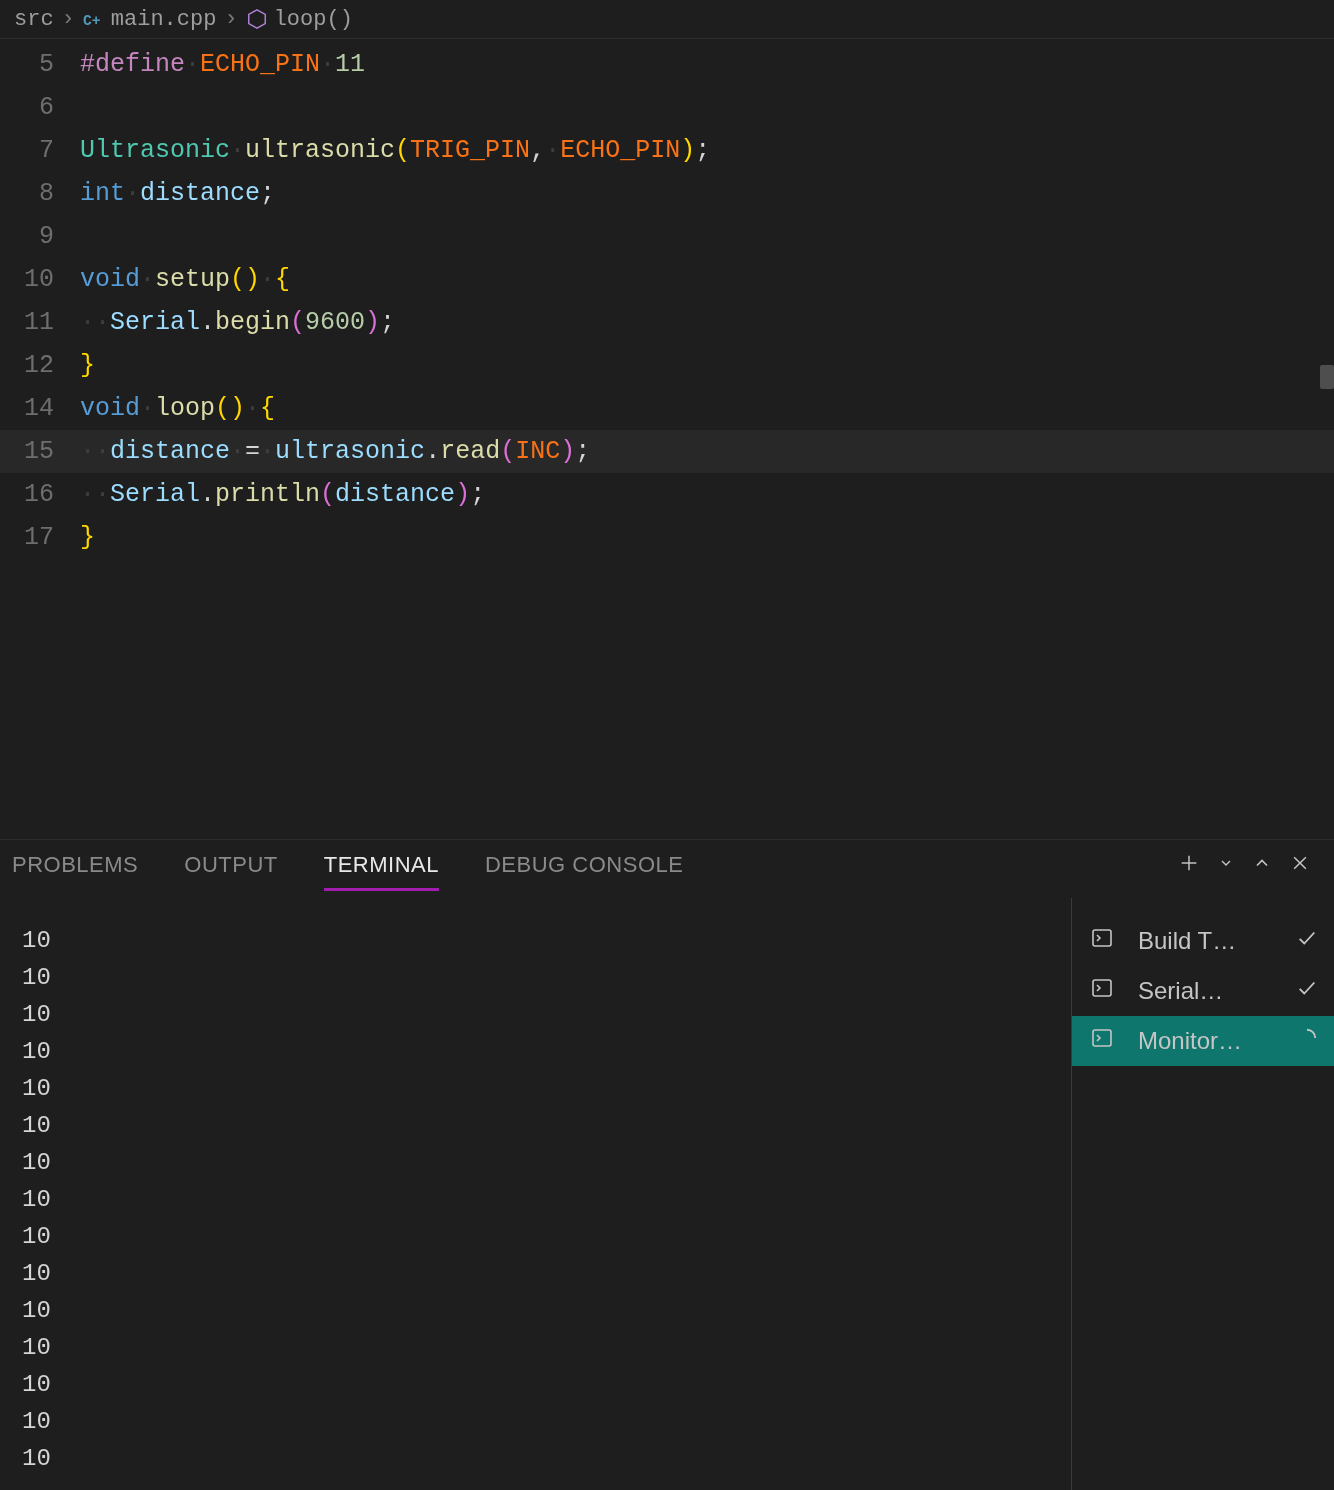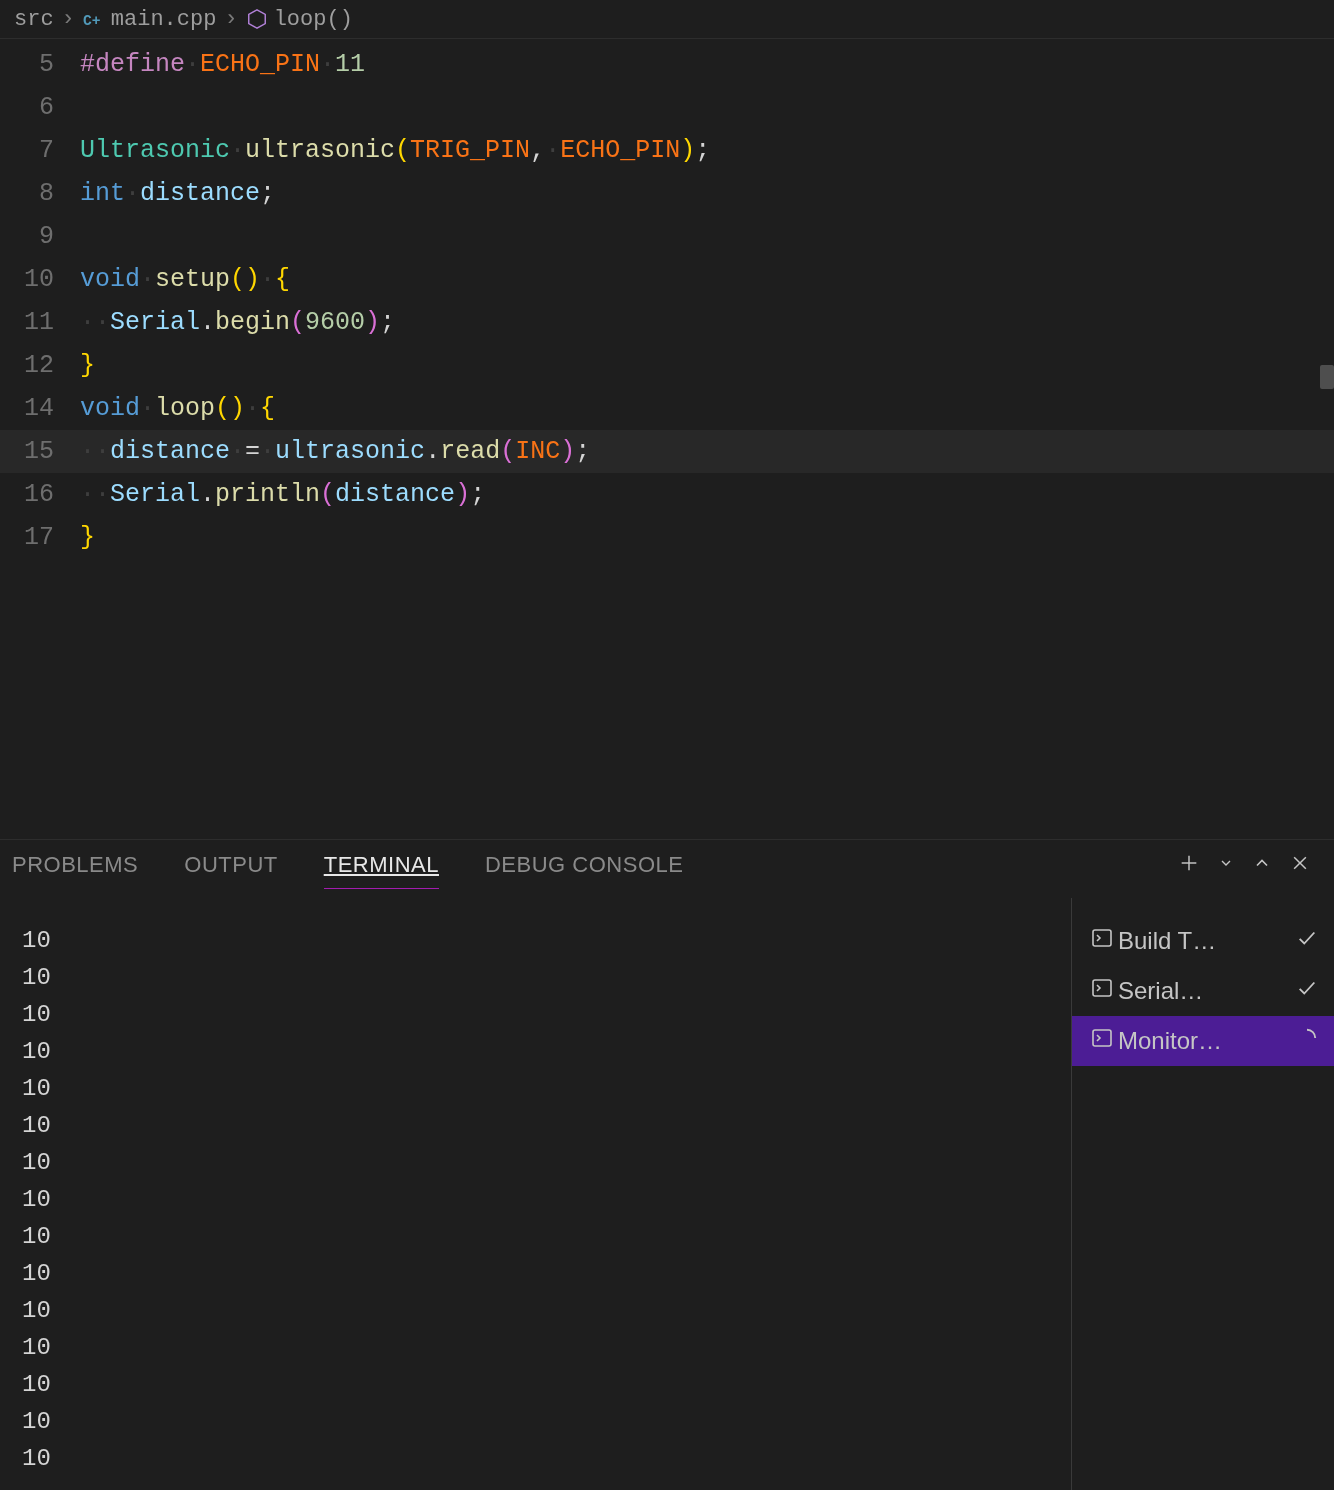--- a/index.html
+++ b/index.html
@@ -106,22 +106,21 @@
       font-size: 22px;
       color: #8a8a8a;
       margin-right: 46px;
       padding-bottom: 10px;
       cursor: pointer;
       letter-spacing: 0.5px;
       font-family: -apple-system, 'Segoe UI', Arial, sans-serif;
     }
     .panel-tab.active {
       color: #e8e8e8;
-      border-bottom: 1px solid #a21caf;
-      text-decoration: underline;
+      border-bottom: 3px solid #a21caf;
     }
     .panel-actions {
       margin-left: auto;
       display: flex;
       align-items: center;
       gap: 18px;
       color: #c5c5c5;
     }
     .panel-action {
       cursor: pointer;
@@ -152,25 +151,25 @@
       padding-top: 18px;
       background: #1e1e1e;
     }
     .task-item {
       display: flex;
       align-items: center;
       padding: 10px 16px 10px 18px;
       font-size: 24px;
       color: #c5c5c5;
       font-family: -apple-system, 'Segoe UI', Arial, sans-serif;
-      gap: 4px;
+      gap: 24px;
       cursor: pointer;
     }
     .task-item.active {
-      background: #4c1d95;
+      background: #0f766e;
     }
     .task-icon {
       flex-shrink: 0;
     }
     .task-label {
       flex: 1;
       white-space: nowrap;
       overflow: hidden;
       text-overflow: ellipsis;
     }

